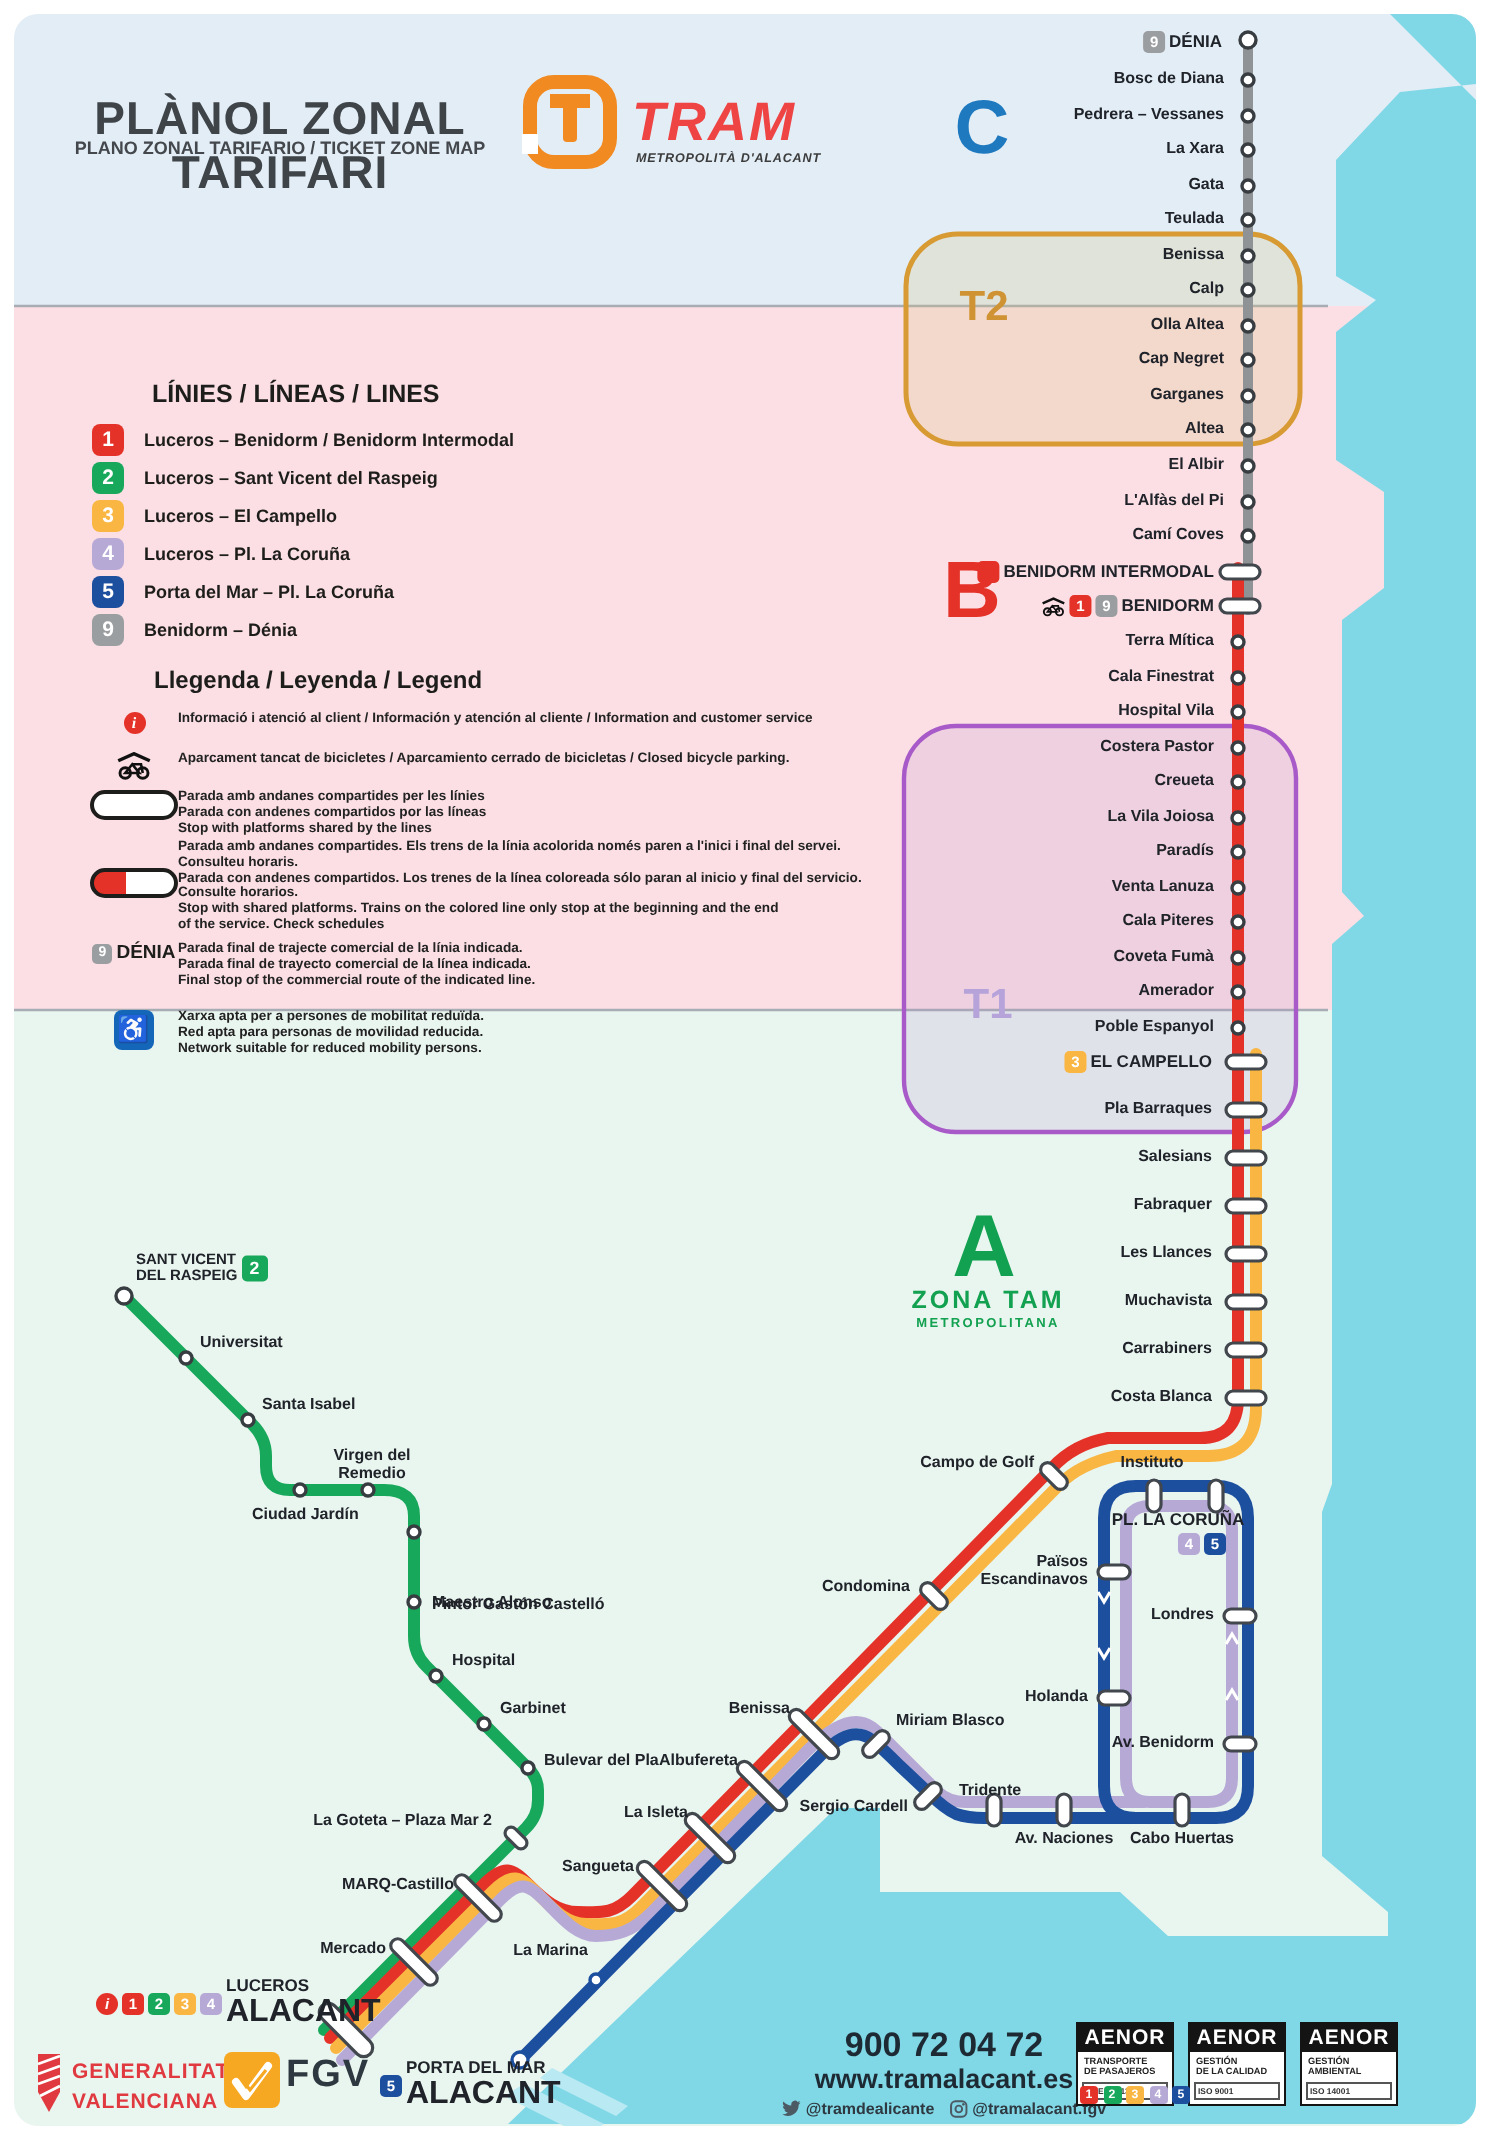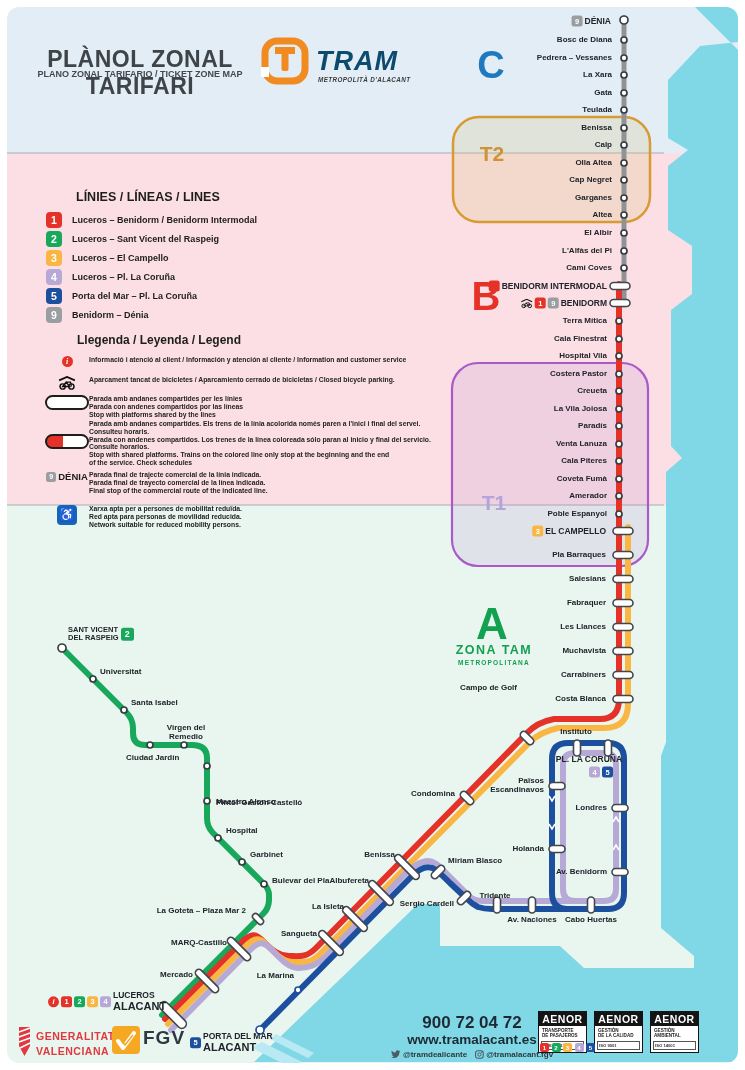--- a/index.html
+++ b/index.html
@@ -4,21 +4,21 @@
 <style>
   html,body{margin:0;padding:0;background:#fff;width:745px;height:1070px;overflow:hidden;
     font-family:"Liberation Sans",sans-serif;}
   #stage{position:absolute;left:0;top:0;width:745px;height:1070px;}
   #base{position:absolute;left:0;top:0;}
   .abs{position:absolute;}
   
   #title{left:24px;top:46px;width:232px;text-align:center;font-size:23px;font-weight:700;
     color:#3f4449;letter-spacing:.5px;}
   #subtitle{left:24px;top:69px;width:232px;text-align:center;font-size:9px;font-weight:800;color:#44484d;}
-  #logo-text{left:316px;top:46px;font-size:27px;font-weight:900;font-style:italic;color:#0c4a6e;letter-spacing:1px;}
+  #logo-text{left:316px;top:46px;font-size:27px;font-weight:900;font-style:italic;color:#ef4444;letter-spacing:1px;}
   #logo-tag{left:318px;top:76px;font-size:6.3px;font-weight:800;font-style:italic;color:#3c3c3c;letter-spacing:.4px;}
   
   .zletter{transform:translate(-50%,-50%);font-weight:900;}
   
   #lines-legend{left:46px;top:190px;width:360px;}
   #lines-legend h3{margin:0 0 8px 30px;font-size:12.5px;font-weight:900;color:#1d1d1b;}
   .lrow{display:flex;align-items:center;gap:10px;margin-bottom:3px;height:16px;}
   .lbadge{width:16px;height:16px;border-radius:4px;color:#fff;font-size:10.5px;font-weight:800;
     line-height:16px;text-align:center;flex:none;}
   .llabel{font-size:9px;font-weight:800;color:#1d1d1b;}
@@ -36,21 +36,21 @@
   .wheel{width:20px;height:20px;border-radius:4px;background:#1467b8;color:#fff;text-align:center;
     font-size:13px;line-height:20px;}
   
   .slab{position:absolute;display:flex;align-items:center;gap:2px;white-space:nowrap;
     font-size:8px;font-weight:800;color:#20242a;line-height:1.1;transform:translate(0,-50%);}
   .slab.a-r{transform:translate(-100%,-50%);}
   .slab.a-r .tblock{text-align:right;}
   .slab.a-c{transform:translate(-50%,-50%);text-align:center;}
   .slab.term{font-size:8.5px;font-weight:900;}
   .slab.term-sm{font-size:7.5px;font-weight:900;}
-  .slab.big2 .tl:nth-child(2){font-size:11px;}
+  .slab.big2 .tl:nth-child(2){font-size:16px;}
   .mbadge{width:11px;height:11px;border-radius:2.5px;color:#fff;font-size:7.5px;font-weight:800;
     line-height:11px;text-align:center;flex:none;}
   .mbadge.round{border-radius:50%;font-style:italic;}
   .micon{flex:none;display:inline-flex;}
   
   #phone{left:472px;top:1013px;transform:translateX(-50%);font-size:17px;font-weight:900;color:#1d2a33;}
   #website{left:472px;top:1032px;transform:translateX(-50%);font-size:13.5px;font-weight:900;color:#1d2a33;}
   #social{left:472px;top:1050px;transform:translateX(-50%);display:flex;gap:8px;align-items:center;
     font-size:8px;font-weight:700;color:#2e3840;}
   #aenor-row{left:538px;top:999px;display:flex;gap:7px;}
@@ -375,21 +375,21 @@
       <div class="slab a-r" style="left: 606px; top: 675px;">
         <div class="tblock">
           <div class="tl">Carrabiners</div>
         </div>
       </div>
       <div class="slab a-r" style="left: 606px; top: 699px;">
         <div class="tblock">
           <div class="tl">Costa Blanca</div>
         </div>
       </div>
-      <div class="slab a-r" style="left: 517px; top: 688px;">
+      <div class="slab a-r" style="left: 517px; top: 732px;">
         <div class="tblock">
           <div class="tl">Campo de Golf</div>
         </div>
       </div>
       <div class="slab a-r" style="left: 455px; top: 794px;">
         <div class="tblock">
           <div class="tl">Condomina</div>
         </div>
       </div>
       <div class="slab a-r" style="left: 395px; top: 855px;">

